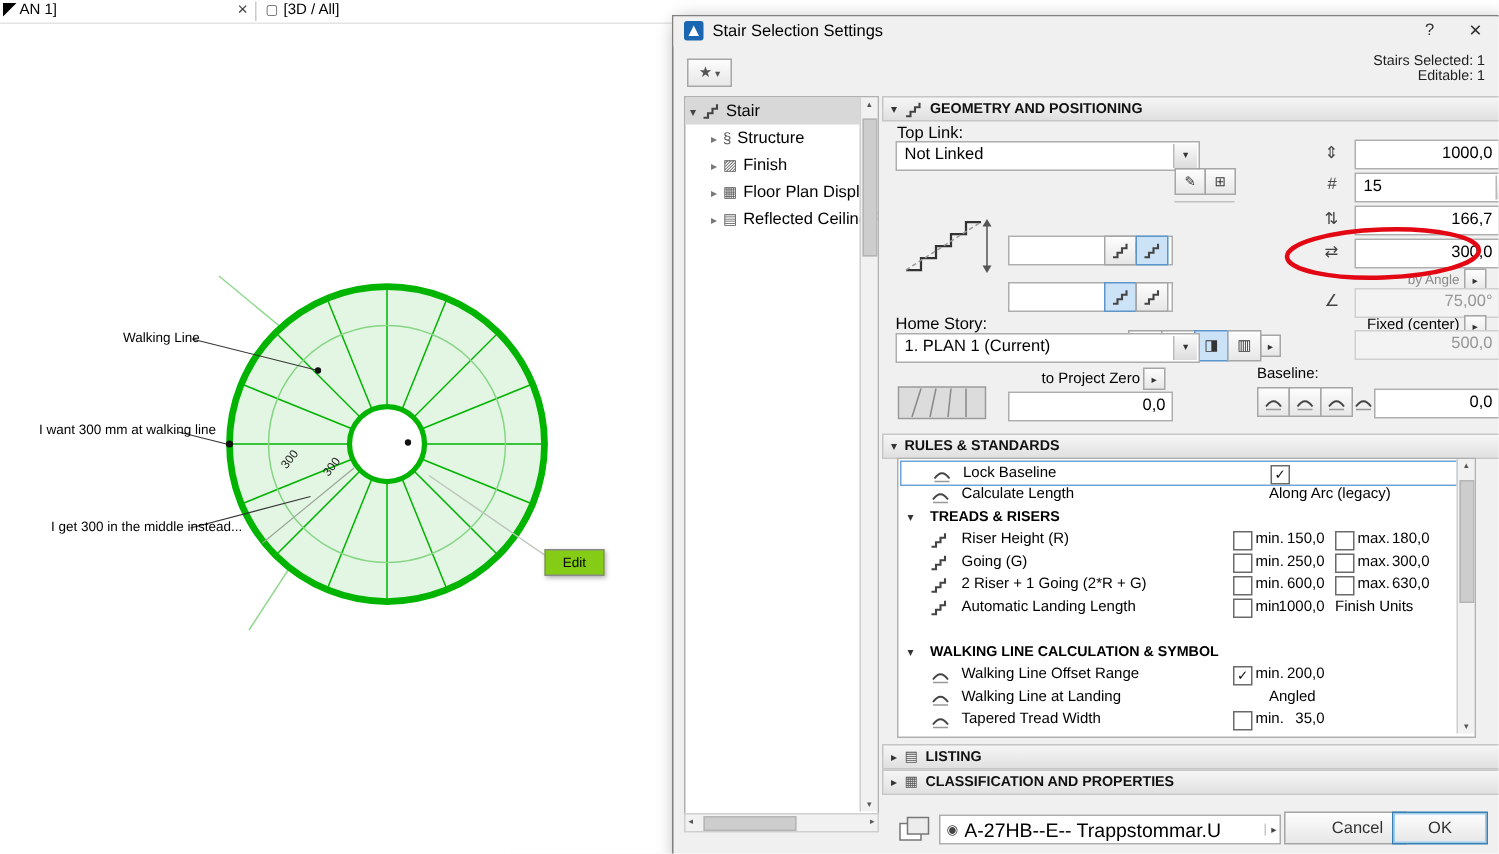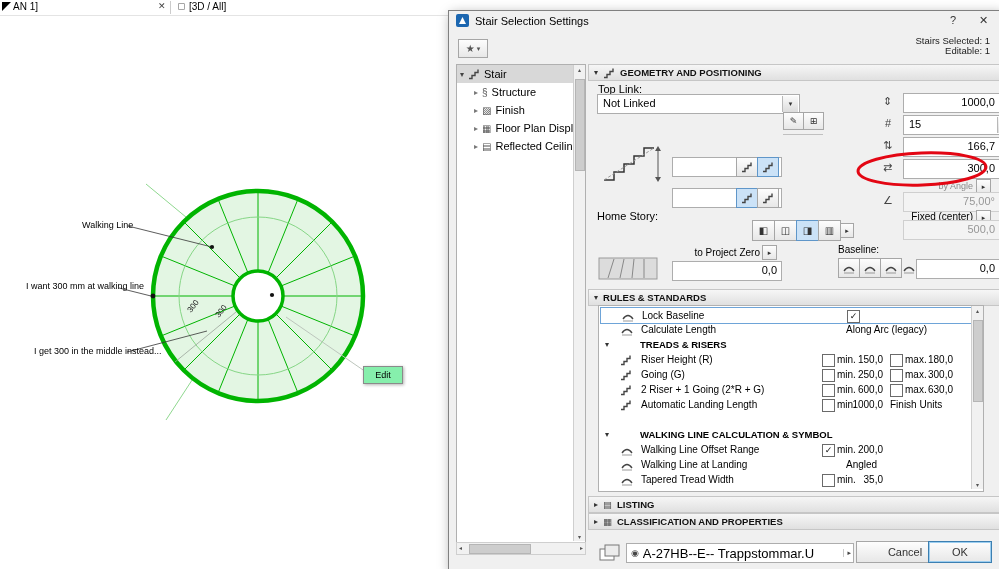--- a/index.html
+++ b/index.html
@@ -12,21 +12,21 @@
   .dis{background:#f3f3f3;color:#979797;border-color:#cfcfcf;}
   .combo{position:absolute;height:18px;background:#fff;border:1px solid #adadad;font-size:11px;line-height:16px;padding:0 18px 0 5px;overflow:hidden;white-space:nowrap;}
   .carrow{position:absolute;top:1px;right:1px;bottom:1px;width:15px;background:linear-gradient(#fafafa,#dcdcdc);border-left:1px solid #b8b8b8;font-size:7px;color:#333;display:flex;align-items:center;justify-content:center;}
   .ibtn{position:absolute;background:linear-gradient(#fdfdfd,#e7e7e7);border:1px solid #a6a6a6;display:flex;align-items:center;justify-content:center;color:#333;font-size:10px;}
   .ibtn.sel{background:#cbe2f7;border-color:#5f96c9;}
   .sech{position:absolute;height:15px;background:linear-gradient(#f6f6f6,#e0e0e0);border:1px solid #c6c6c6;display:flex;align-items:center;gap:5px;padding:0 5px;font-size:9.5px;font-weight:bold;color:#111;}
   .chk{position:absolute;width:11px;height:11px;background:#fff;border:1px solid #6a6a6a;font-size:9px;line-height:10px;text-align:center;font-weight:bold;color:#111;}
   .rr{position:absolute;left:1px;width:370px;height:15px;font-size:10px;line-height:15px;}
   .rr .ic{position:absolute;left:20px;top:2px;}
   .rr .lb{position:absolute;left:41px;top:0;white-space:nowrap;}
-  .rr .sub{position:absolute;left:20px;top:0;font-weight:bold;font-size:9.5px;white-space:nowrap;margin-left:20px;}
+  .rr .sub{position:absolute;left:20px;top:0;font-weight:bold;font-size:9.5px;white-space:nowrap;}
   .rr .tri{position:absolute;left:5px;top:0;font-size:8px;color:#333;}
   .rr .val{position:absolute;left:246px;top:0;white-space:nowrap;}
   .rr .c1{left:222px;top:2px;}
   .rr .m1{position:absolute;left:237px;top:0;}
   .rr .v1{position:absolute;left:250px;top:0;width:33px;text-align:right;}
   .rr .c2{left:290px;top:2px;}
   .rr .m2{position:absolute;left:305px;top:0;}
   .rr .v2{position:absolute;left:318px;top:0;width:35px;text-align:right;}
   .rr .ex{position:absolute;left:290px;top:0;white-space:nowrap;}
   .sb{position:absolute;background:#f1f1f1;border:1px solid #cfcfcf;}
@@ -103,21 +103,21 @@
     <circle cx="212" cy="247" r="2.1" fill="#111"></circle>
     <circle cx="272" cy="295" r="2.1" fill="#111"></circle>
 
     <text x="191" y="313" transform="rotate(-52 191 313)" font-size="8" fill="#222">300</text>
     <text x="219" y="318" transform="rotate(-52 219 318)" font-size="8" fill="#222">300</text>
   </svg>
 
   <div class="txt" style="left:82px;top:220px;font-size:9px;z-index:2;">Walking Line</div>
   <div class="txt" style="left:26px;top:281px;font-size:9px;z-index:2;">I want 300 mm at walking line</div>
   <div class="txt" style="left:34px;top:346px;font-size:9px;z-index:2;">I get 300 in the middle instead...</div>
-  <div class="a" style="left:363px;top:366px;width:38px;height:16px;background:#86efac;border:1px solid #8a8a8a;box-shadow:1px 1px 3px rgba(0,0,0,.3);font-size:9px;display:flex;align-items:center;justify-content:center;z-index:2;">
+  <div class="a" style="left:363px;top:366px;width:38px;height:16px;background:#84cc16;border:1px solid #8a8a8a;box-shadow:1px 1px 3px rgba(0,0,0,.3);font-size:9px;display:flex;align-items:center;justify-content:center;z-index:2;">
     <span>Edit</span>
   </div>
 
   <div class="a" style="left:448px;top:10px;width:551px;height:559px;background:#f0f0f0;border:1px solid #808080;box-shadow:3px 4px 12px rgba(0,0,0,.4);z-index:10;"></div>
 
   <div class="a" style="left:449px;top:11px;width:549px;height:20px;background:#f0f0f0;z-index:11;"></div>
   <svg class="a" style="left:456px;top:14px;z-index:12;" width="14" height="14">
       <rect width="13" height="13" rx="2" fill="#1b66b0"></rect>
       <path d="M3,10 L6.5,3 L10,10 Z" fill="#fff"></path>
     </svg>
@@ -289,20 +289,26 @@
         <use href="#ic-steps"></use>
       </svg>
     </div>
   <div class="ibtn" style="left:757px;top:188px;width:20px;height:18px;z-index:12;">
       <svg width="12" height="12">
         <use href="#ic-steps"></use>
       </svg>
     </div>
 
   <div class="txt" style="left:597px;top:210px;z-index:12;">Home Story:</div>
+  <div class="combo" style="left:597px;top:222px;width:178px;z-index:12;">
+    <span>1. PLAN 1 (Current)</span>
+    <span class="carrow">
+        <span>▾</span>
+      </span>
+  </div>
   <div class="txt" style="left:668px;top:247px;width:92px;text-align:right;font-size:10px;z-index:12;">to Project Zero</div>
   <div class="ibtn" style="left:762px;top:245px;width:13px;height:13px;z-index:12;">
       <span style="font-size:7px;">▸</span>
     </div>
   <svg class="a" style="left:598px;top:257px;z-index:12;" width="62" height="24">
     <rect x="1" y="1" width="58" height="21" fill="#dcdcdc" stroke="#9a9a9a"></rect>
     <line x1="10" y1="21" x2="16" y2="2" stroke="#888"></line>
       <line x1="22" y1="21" x2="26" y2="2" stroke="#888"></line>
     <line x1="34" y1="21" x2="36" y2="2" stroke="#888"></line>
       <line x1="46" y1="21" x2="46" y2="2" stroke="#888"></line>

